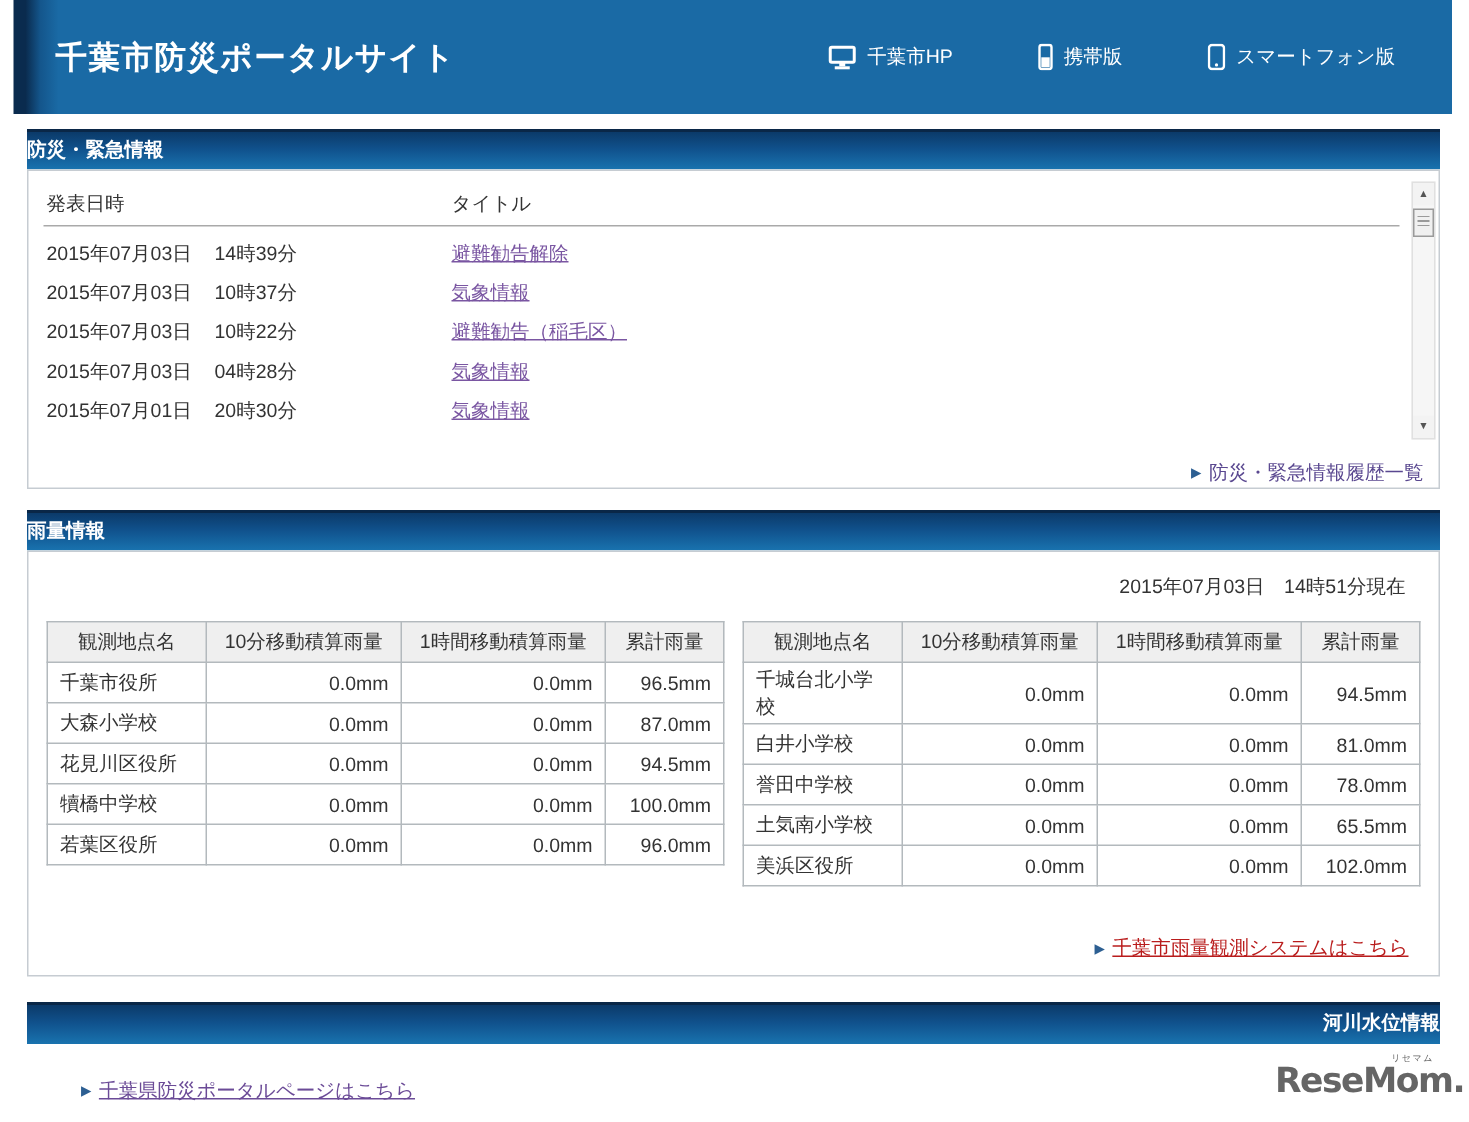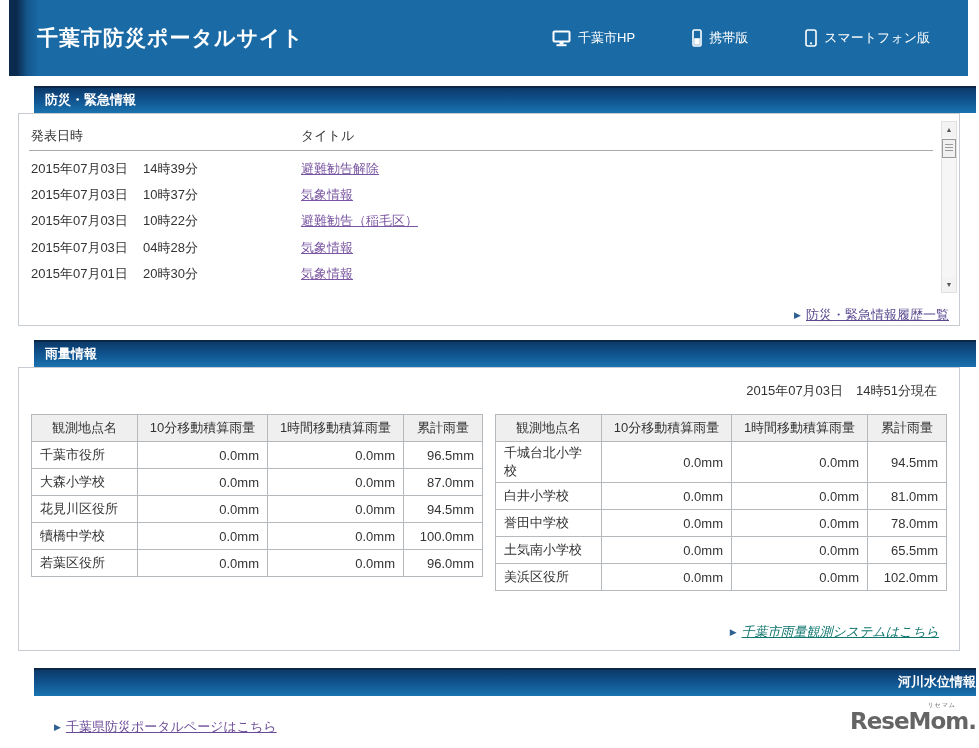--- a/index.html
+++ b/index.html
@@ -16,22 +16,20 @@
   .header-nav { position: absolute; right: 38px; top: 0; height: 100%; display: flex; align-items: center; gap: 57px; }
   .hnav-link { display: flex; align-items: center; gap: 7px; color: #fff; font-size: 13px; cursor: pointer; text-decoration: none; }
   .hnav-link svg { display: block; }
 
   
   .section-bar {
     position: absolute; left: 18px; width: 942px; height: 27px;
     background: linear-gradient(180deg, #0b3a69 0%, #10518c 45%, #1973af 100%);
     border-top: 2px solid #0a2747;
     color: #fff; font-weight: bold; font-size: 13px; line-height: 24px;
-    padding-left: 11px;
-    margin-left: 16px;
   }
 
   
   .panel { position: absolute; left: 18px; width: 942px; background: #fff; border: 1px solid #c6ccd2; }
   #emergency-panel { top: 113px; height: 213px; }
   #rainfall-panel  { top: 367px; height: 284px; }
 
   
   .em-colhead { position: absolute; top: 13px; font-size: 13px; color: #333; }
   .em-colhead.date { left: 12px; }
@@ -51,22 +49,22 @@
   .sb-thumb { position: absolute; left: 0; top: 17px; width: 14px; height: 19px;
     background: #f0f0f0; border: 1px solid #9a9a9a; cursor: grab; }
   .sb-grip { width: 8px; height: 8px; margin: 4px auto 0;
     background: repeating-linear-gradient(to bottom, #9a9a9a 0 1px, transparent 1px 3px); }
 
   
   .bullet { font-size: 9px; color: #2d5f92; margin-right: 5px; vertical-align: 1px; }
   .panel-link-row { position: absolute; white-space: nowrap; }
   #history-link-row { right: 10px; top: 192px; }
   #system-link-row { right: 20px; top: 255px; }
-  a.deep { color: #5a4890; text-decoration: underline; cursor: pointer; }
-  a.blue { color: #0f766e; text-decoration: underline; cursor: pointer; font-style: italic; }
+  a.deep { color: #5a4890; cursor: pointer; }
+  a.blue { color: #b91c1c; text-decoration: underline; cursor: pointer; }
   a.purple { color: #6b4b97; text-decoration: underline; cursor: pointer; }
 
   
   .timestamp { position: absolute; right: 22px; top: 14px; font-size: 13px; color: #333; }
   .rain-table { position: absolute; top: 46px; border-collapse: collapse; table-layout: fixed; }
   #rain-left { left: 12px; }
   #rain-right { left: 476px; }
   .rain-table th, .rain-table td { border: 1px solid #b3b9bd; font-size: 13px; font-weight: normal; height: 27px; padding: 2px 8px; }
   .rain-table th { background: #efefef; text-align: center; }
   .rain-table td.name { text-align: left; background: #fff; }

